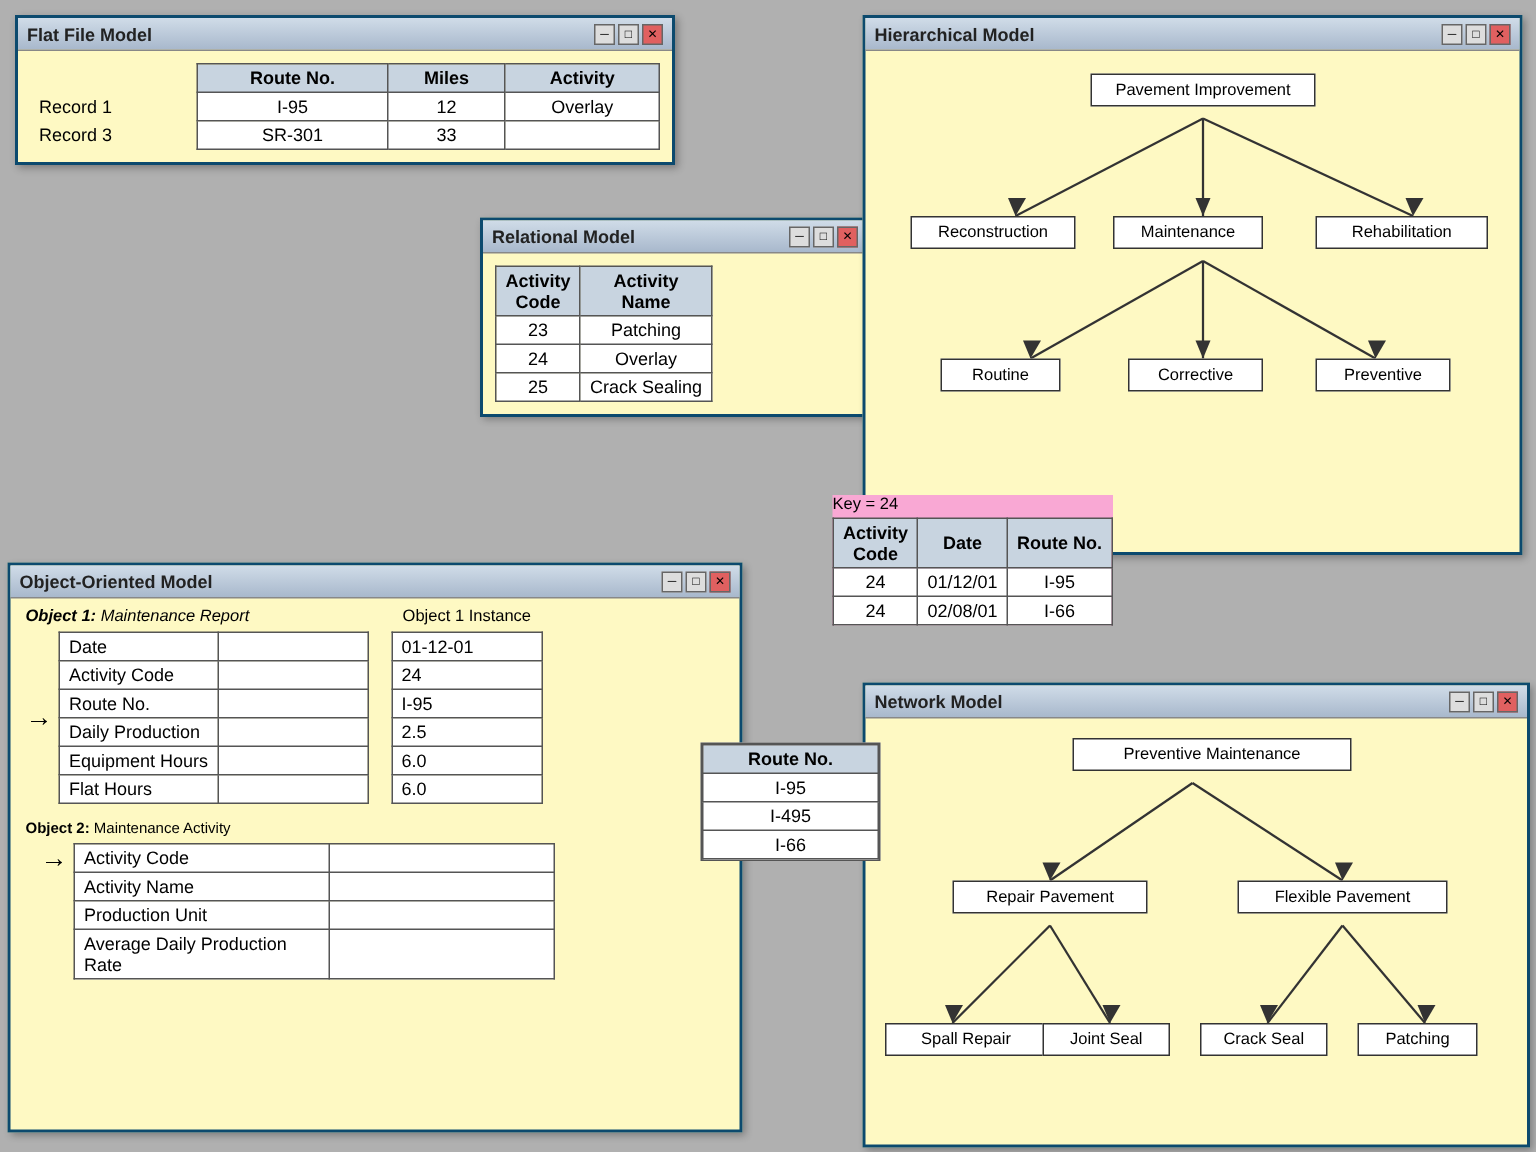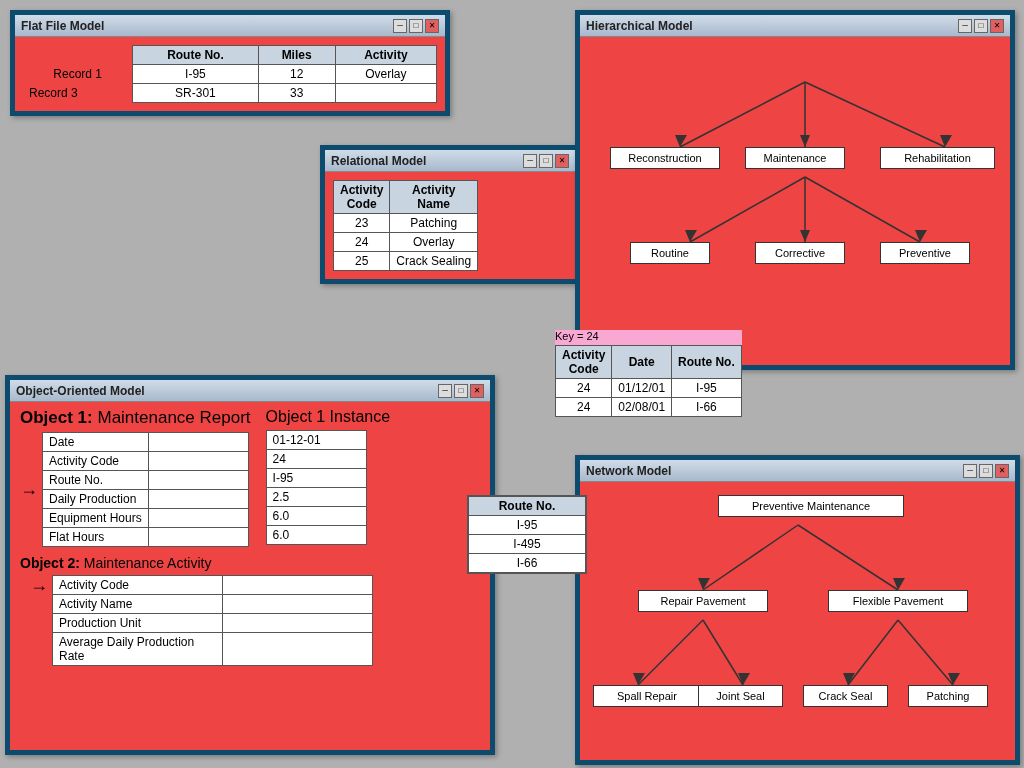--- a/index.html
+++ b/index.html
@@ -9,22 +9,22 @@
       background: #b0b0b0;
       font-family: Arial, sans-serif;
       font-size: 12px;
       position: relative;
       overflow: hidden;
     }
 
     
     .window {
       position: absolute;
-      background: #ef4444;
-      border: 5px solid #0c4a6e;
+      background: #fef9c3;
+      border: 2px solid #0c4a6e;
       box-shadow: 2px 2px 5px rgba(0,0,0,0.3);
     }
     .window-titlebar {
       background: linear-gradient(to bottom, #d0dce8, #a8b8cc);
       padding: 3px 6px;
       display: flex;
       align-items: center;
       justify-content: space-between;
       border-bottom: 1px solid #888;
       height: 22px;
@@ -206,21 +206,21 @@
       <thead>
         <tr>
           <th style="border:none;background:transparent;"></th>
           <th>Route No.</th>
           <th>Miles</th>
           <th>Activity</th>
         </tr>
       </thead>
       <tbody>
         <tr>
-          <td style="border:none;background:transparent;text-align:center;">Record 1</td>
+          <td style="border:none;background:transparent;text-align:left;">Record 1</td>
           <td>I-95</td>
             <td>12</td>
             <td>Overlay</td>
         </tr>
         <tr>
           <td style="border:none;background:transparent;text-align:left;">Record 3</td>
           <td>SR-301</td>
             <td>33</td>
             <td></td>
         </tr>
@@ -287,20 +287,21 @@
 
         <polygon points="90,100 85,88 97,88" fill="#333"></polygon>
         <polygon points="215,100 210,88 220,88" fill="#333"></polygon>
         <polygon points="355,100 350,88 362,88" fill="#333"></polygon>
 
         <polygon points="100,195 95,183 107,183" fill="#333"></polygon>
         <polygon points="215,195 210,183 220,183" fill="#333"></polygon>
         <polygon points="330,195 325,183 337,183" fill="#333"></polygon>
       </svg>
 
+      <div class="tree-node" style="left:140px;top:5px;width:150px;">Pavement Improvement</div>
 
       <div class="tree-node" style="left:20px;top:100px;width:110px;">Reconstruction</div>
       <div class="tree-node" style="left:155px;top:100px;width:100px;">Maintenance</div>
       <div class="tree-node" style="left:290px;top:100px;width:115px;">Rehabilitation</div>
 
       <div class="tree-node" style="left:40px;top:195px;width:80px;">Routine</div>
       <div class="tree-node" style="left:165px;top:195px;width:90px;">Corrective</div>
       <div class="tree-node" style="left:290px;top:195px;width:90px;">Preventive</div>
     </div>
   </div>
@@ -337,21 +338,21 @@
     <div class="window-controls">
       <div class="win-btn">─</div>
       <div class="win-btn">□</div>
       <div class="win-btn close">✕</div>
     </div>
   </div>
   <div class="oo-content">
 
     <div style="display:flex;align-items:flex-start;gap:15px;margin-bottom:6px;">
       <div>
-        <div style="font-size:17px;margin-bottom:4px;"><strong>Object 1:</strong> Maintenance Report</div>
+        <div style="font-size:11px;margin-bottom:4px;font-style:italic;"><strong>Object 1:</strong> Maintenance Report</div>
         <div style="display:flex;align-items:center;gap:4px;">
           <span style="font-size:18px;">→</span>
           <table class="oo-table">
             <tbody>
               <tr>
                   <td>Date</td>
                   <td style="width:80px;"></td>
                 </tr>
               <tr>
                   <td>Activity Code</td>
@@ -371,21 +372,21 @@
                 </tr>
               <tr>
                   <td>Flat Hours</td>
                   <td></td>
                 </tr>
             </tbody>
           </table>
         </div>
       </div>
       <div>
-        <div style="font-size:16px;margin-bottom:4px;">Object 1 Instance</div>
+        <div style="font-size:11px;margin-bottom:4px;text-align:center;">Object 1 Instance</div>
         <table class="oo-table">
           <tbody>
             <tr>
                 <td>01-12-01</td>
               </tr>
             <tr>
                 <td>24</td>
               </tr>
             <tr>
                 <td>I-95</td>
@@ -399,21 +400,21 @@
             <tr>
                 <td>6.0</td>
               </tr>
           </tbody>
         </table>
       </div>
     </div>
 
     <div class="obj2-section">
       <div>
-        <span style="font-size:14px;"><strong>Object 2:</strong> Maintenance Activity</span>
+        <span style="font-size:10px;"><strong>Object 2:</strong> Maintenance Activity</span>
       </div>
     </div>
     <div style="display:flex;align-items:flex-start;gap:4px;margin-top:4px;margin-left:10px;">
       <span style="font-size:18px;">→</span>
       <table class="oo-table">
         <tbody>
           <tr>
               <td style="width:170px;">Activity Code</td>
               <td style="width:150px;"></td>
             </tr>

